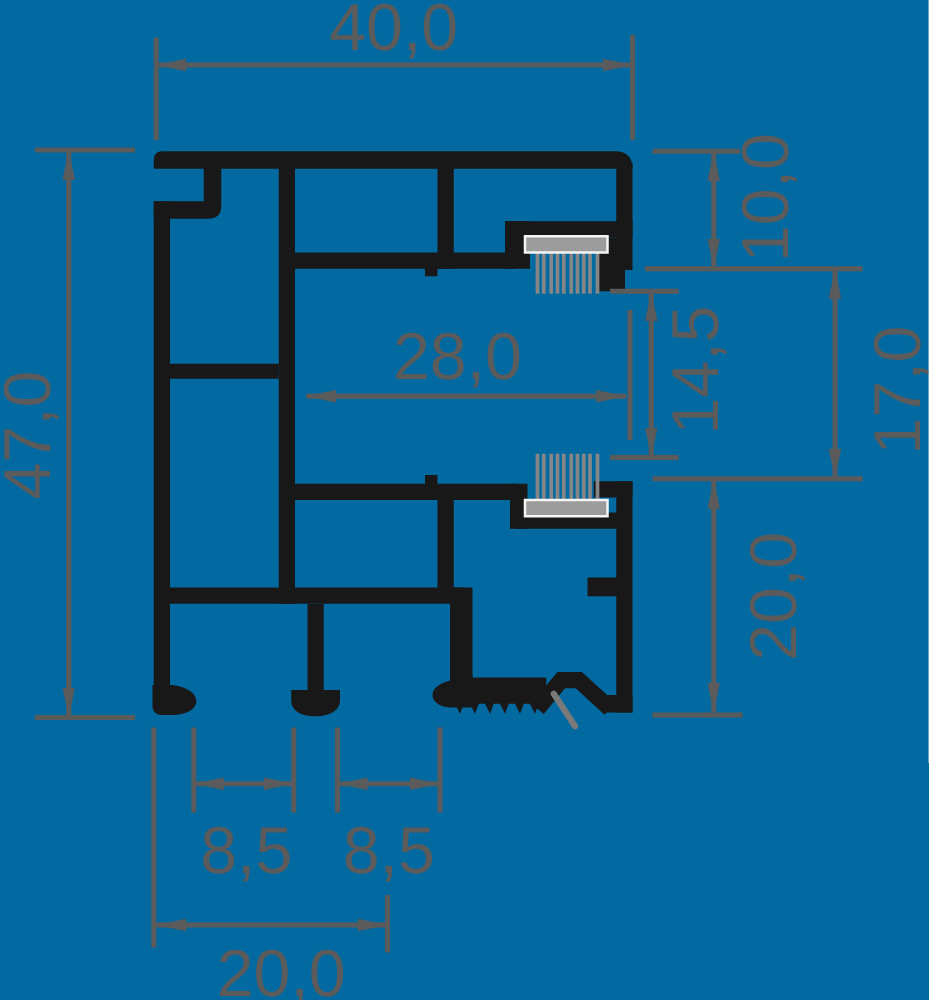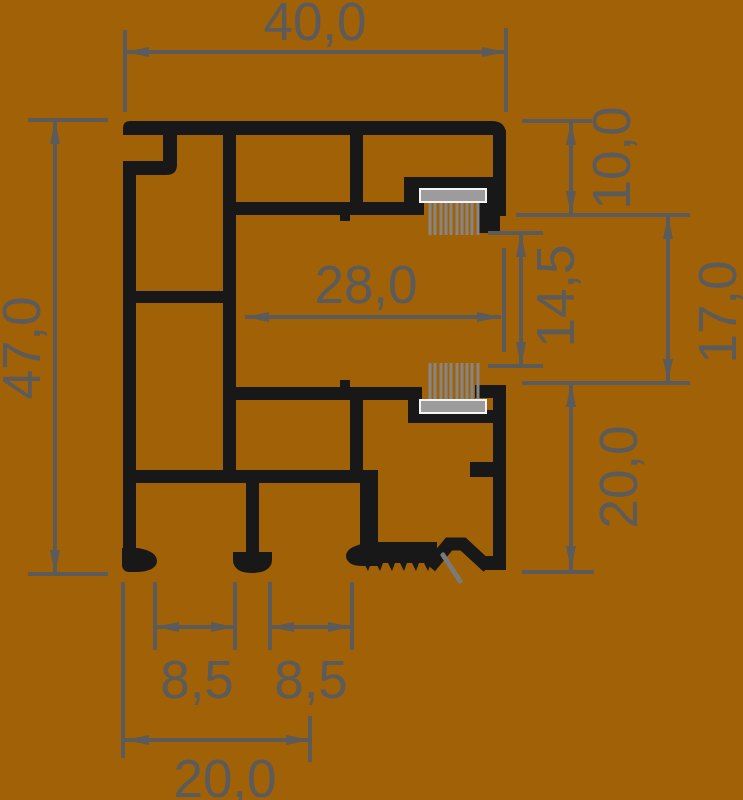--- a/index.html
+++ b/index.html
@@ -8,21 +8,21 @@
     background: #ffffff;
     width: 743px;
     height: 800px;
     overflow: hidden;
     font-family: "Liberation Sans", sans-serif;
   }
   #stage {
     position: relative;
     width: 743px;
     height: 800px;
-    background: #a16207;
+    background: #0369a1;
   }
   svg { display: block; }
   .profile { fill: #181818; stroke: none; }
   .plate { fill: #9c9c9c; stroke: #f4f4f4; stroke-width: 2; }
   .bristle { stroke: #868686; stroke-width: 3; }
   .dim-line { stroke: #5b5b5b; stroke-width: 4; fill: none; }
   .ext-line { stroke: #5b5b5b; stroke-width: 4; fill: none; }
   .hill { stroke: #181818; stroke-width: 13; fill: none; }
   .leader { stroke: #7a7a7a; stroke-width: 5; stroke-linecap: round; }
   .dim-text {

